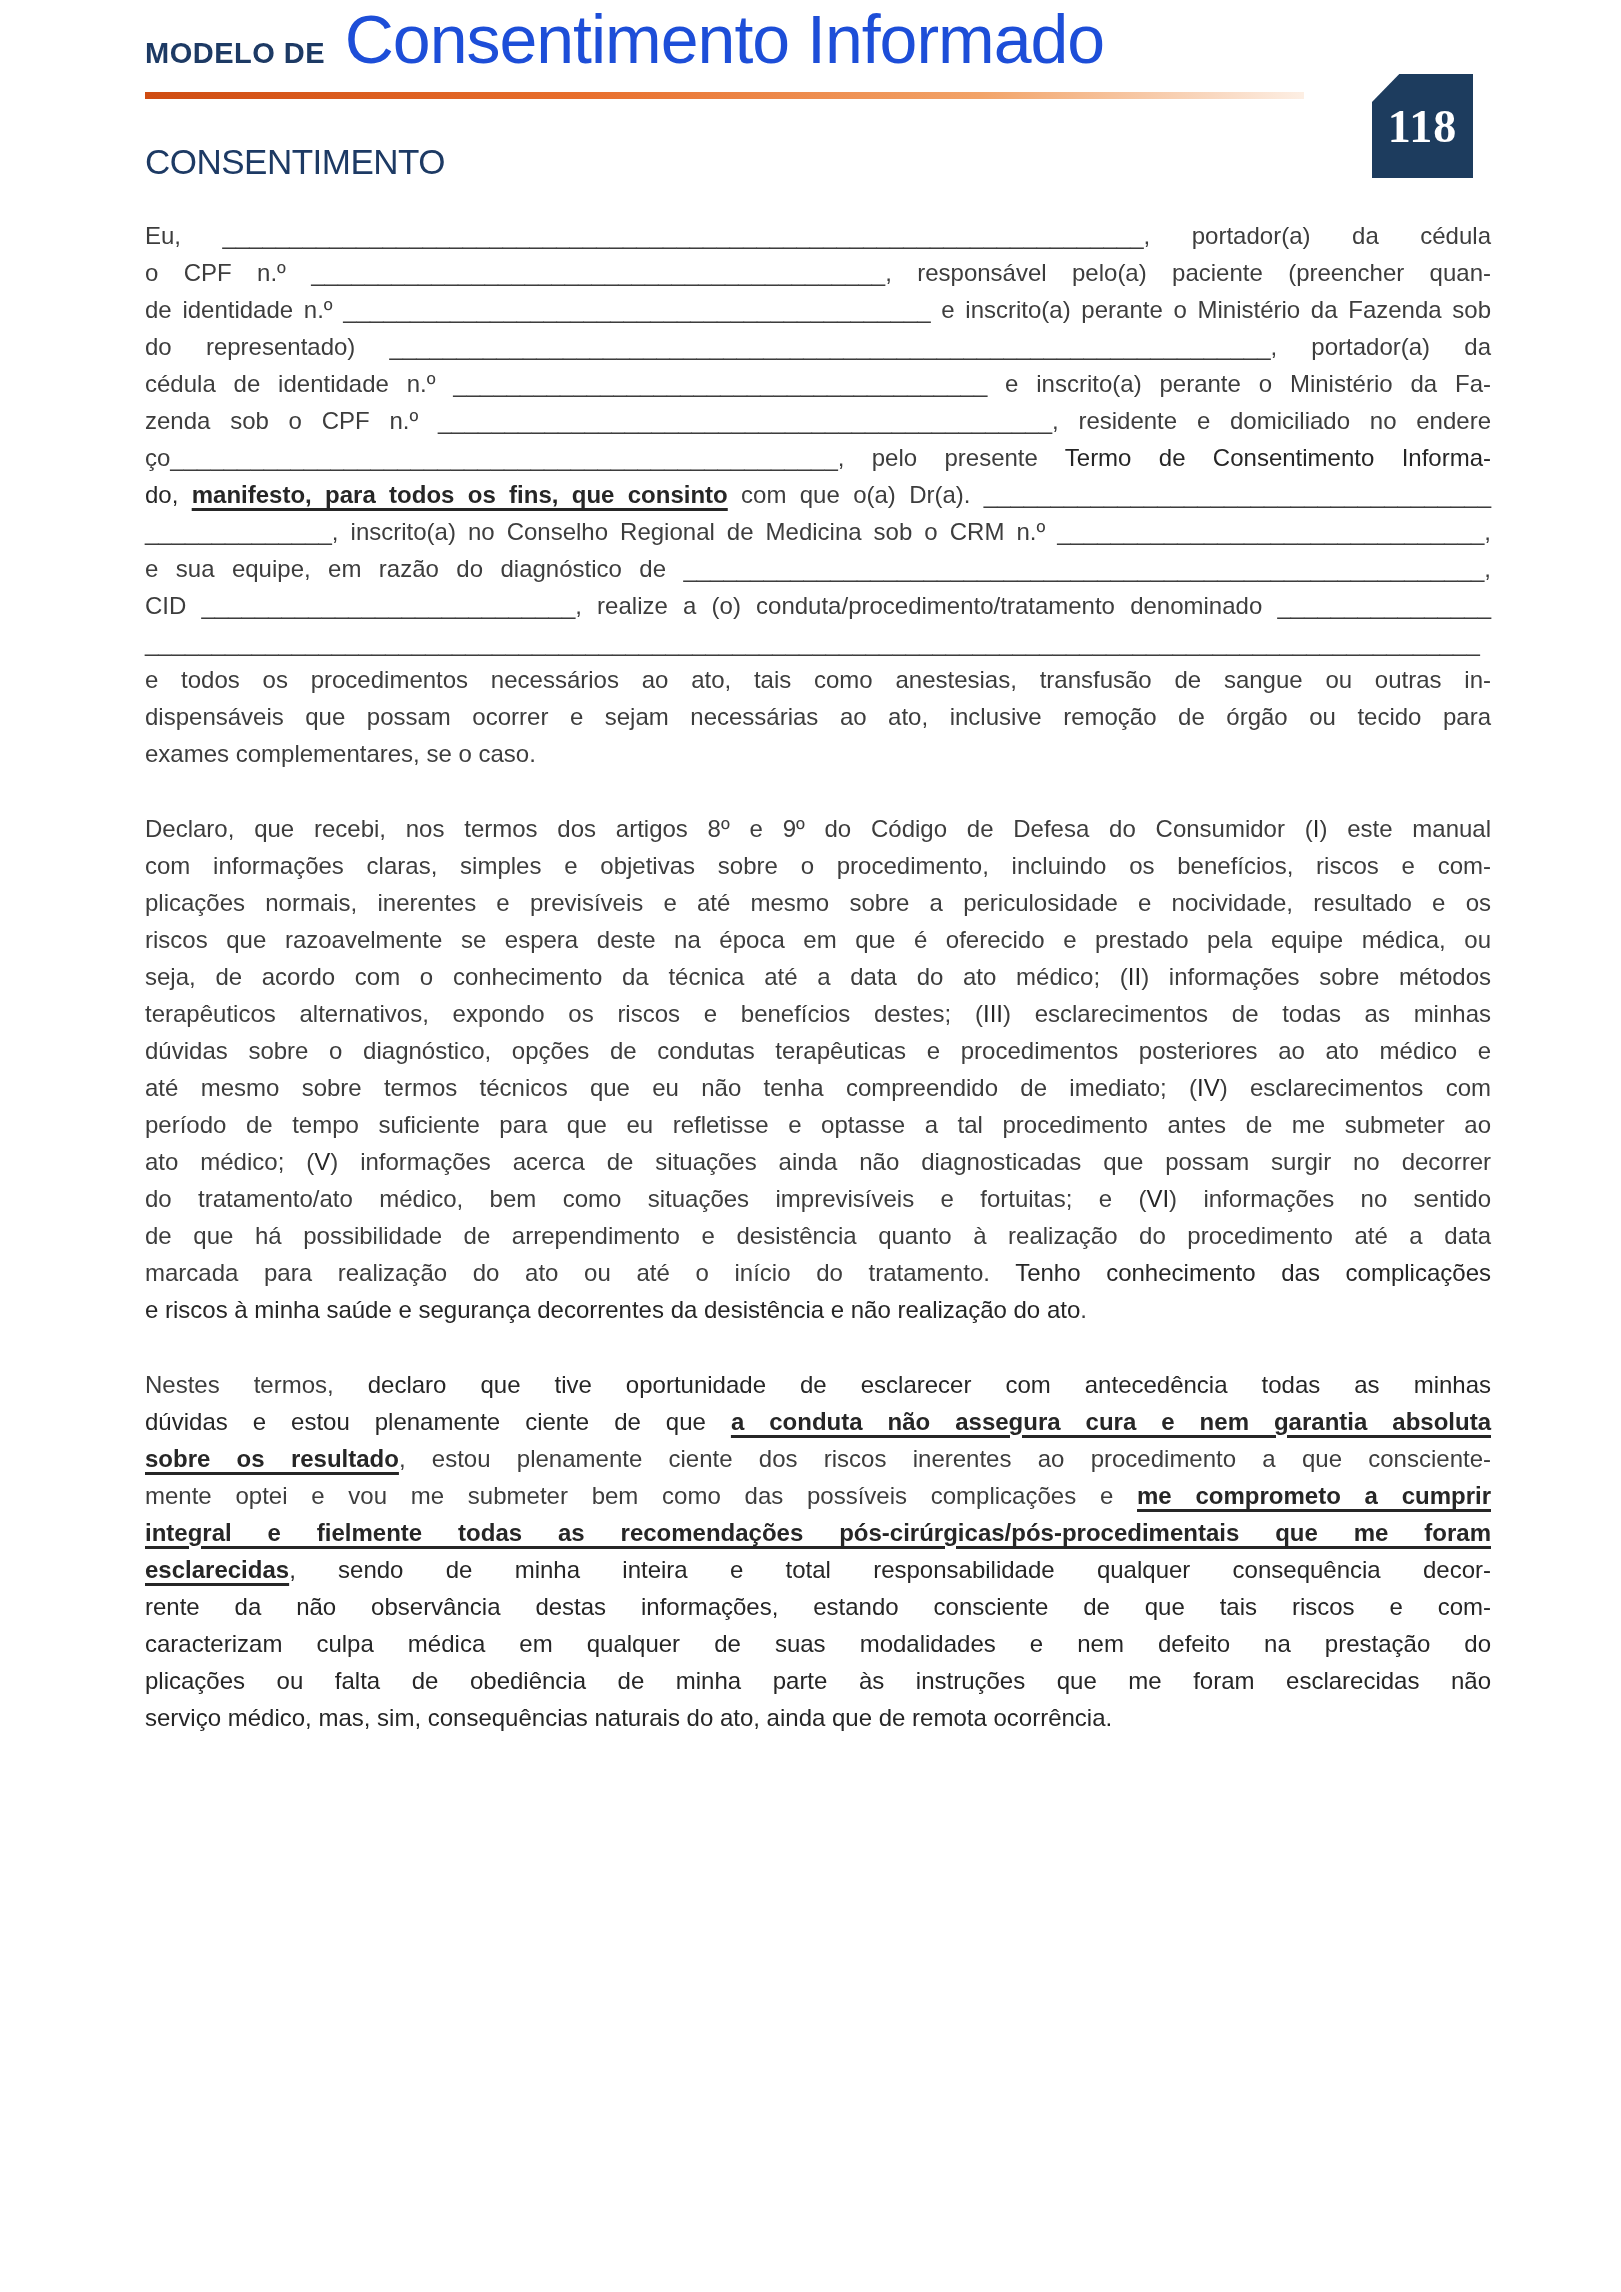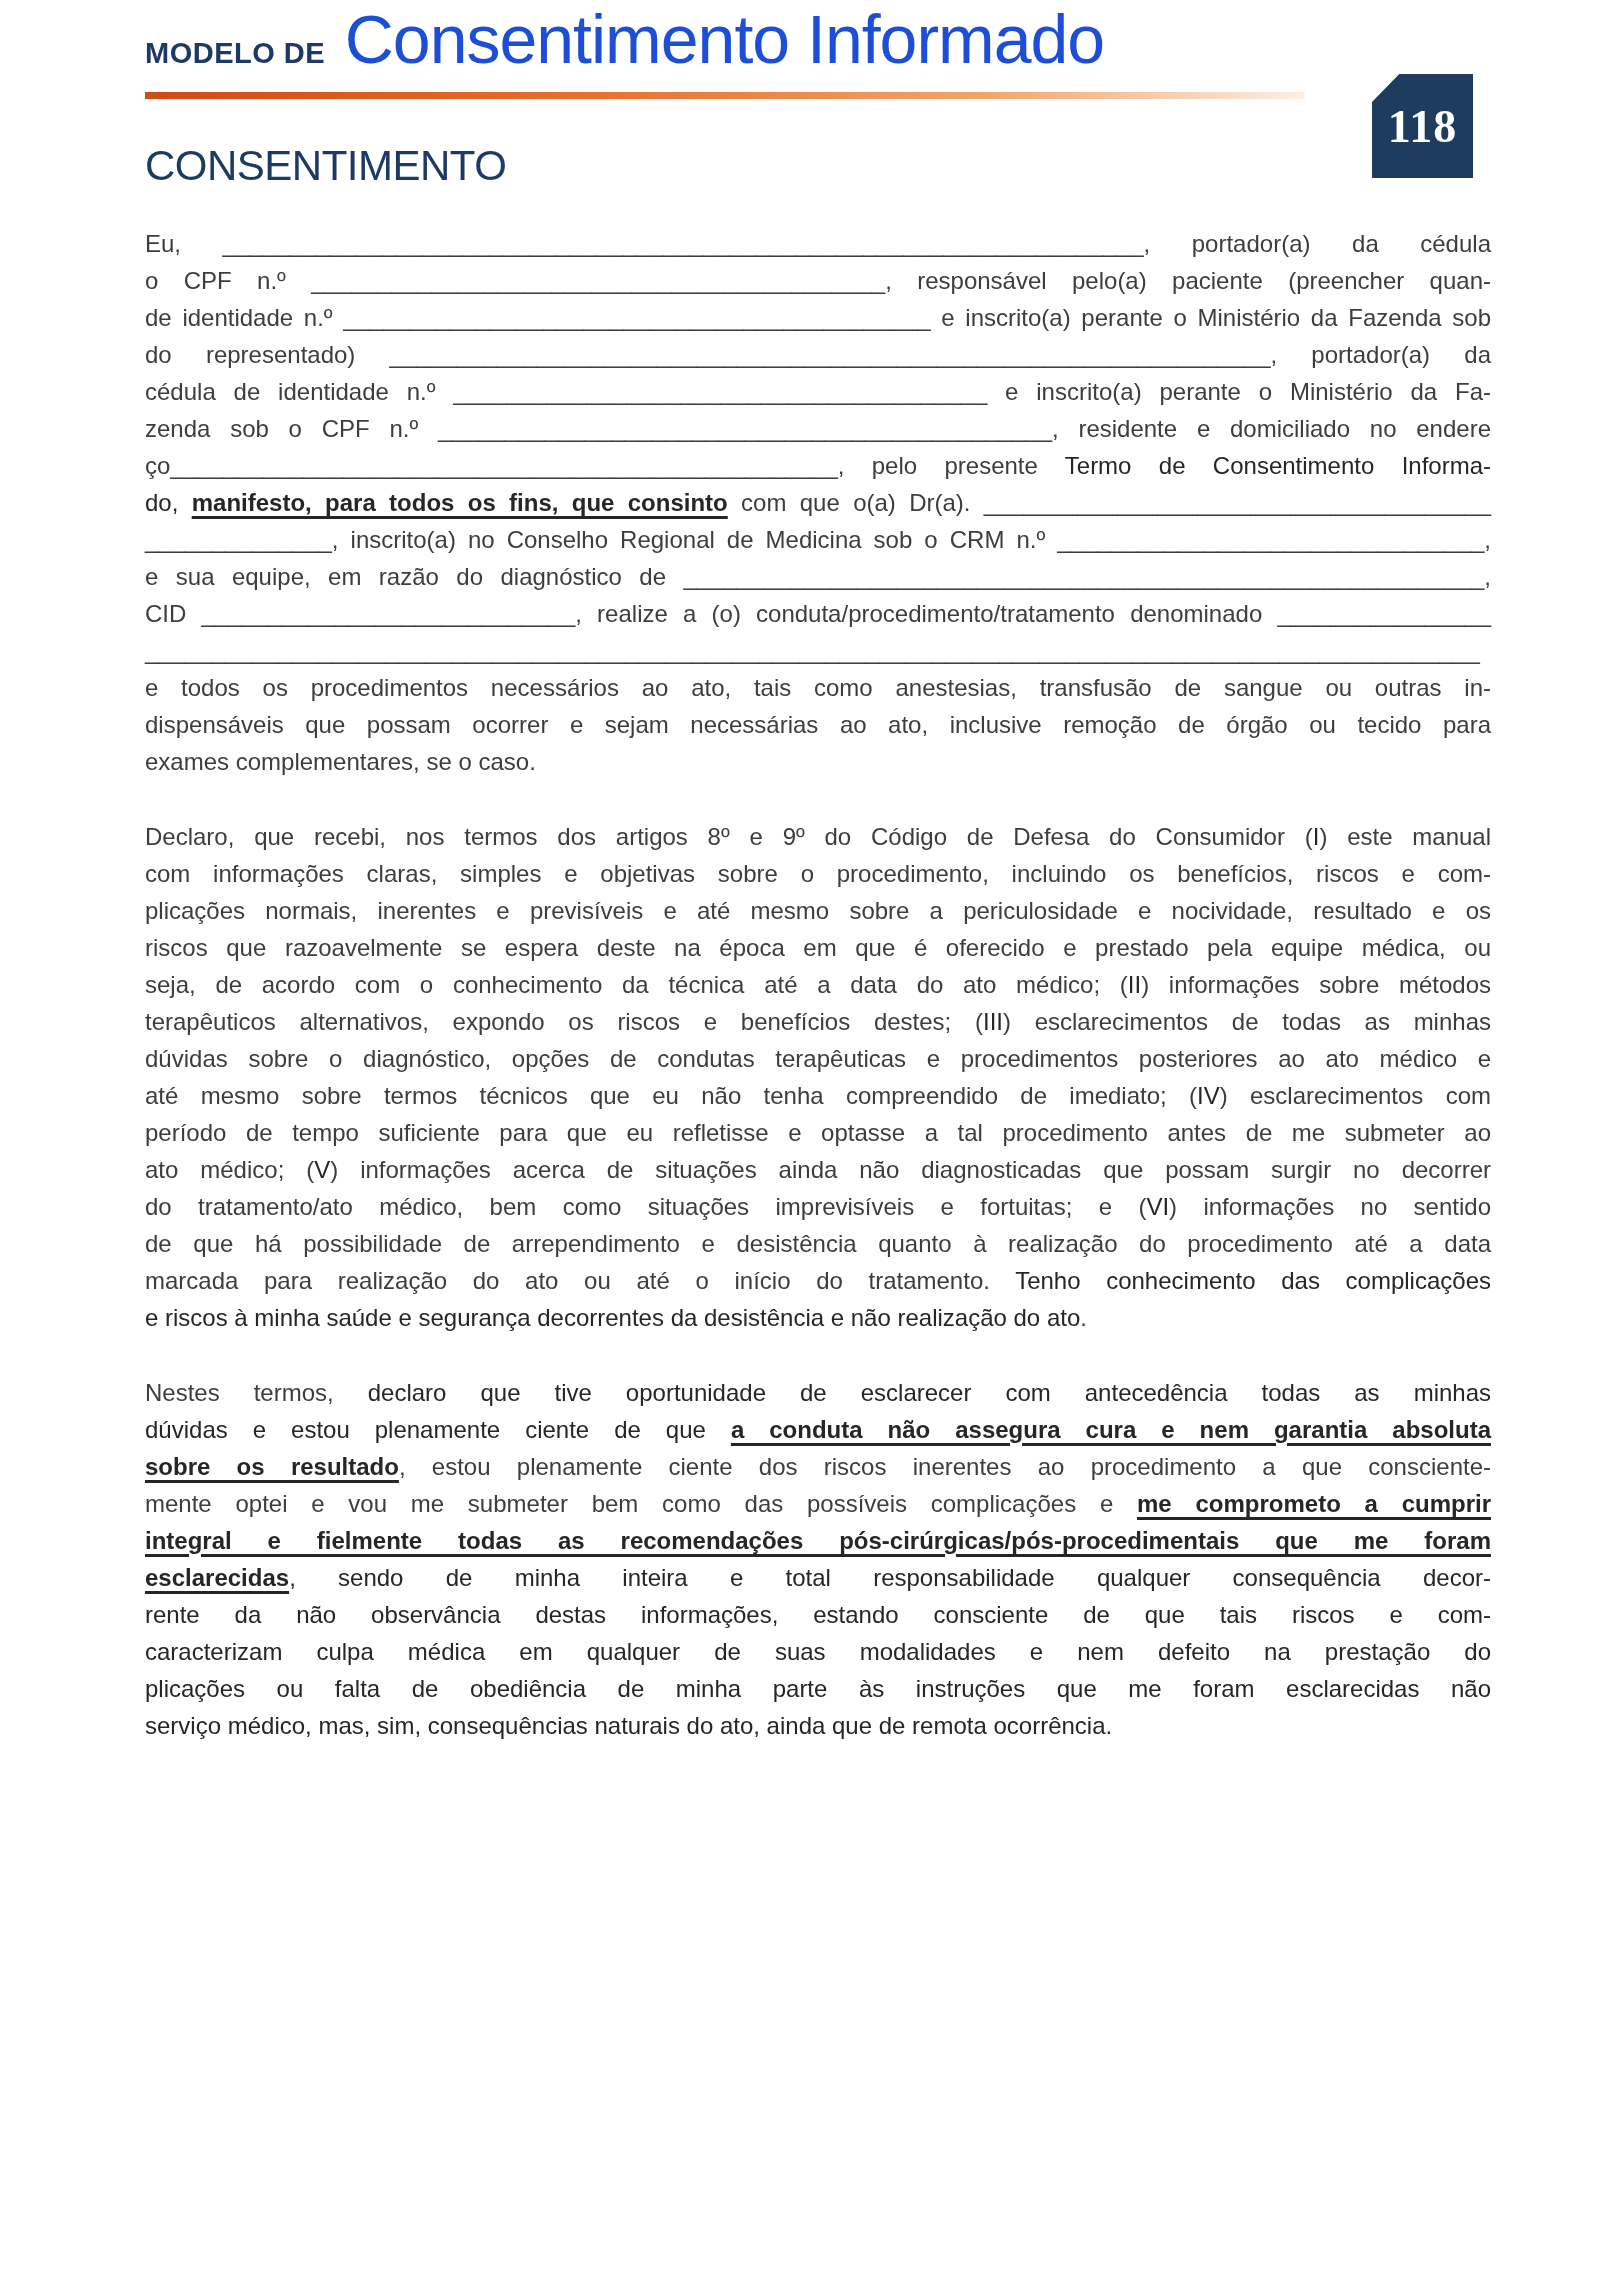--- a/index.html
+++ b/index.html
@@ -36,21 +36,21 @@
     display:flex;align-items:center;justify-content:center;
   }
   .page-badge span{
     font-family:"Liberation Serif","DejaVu Serif",serif;
     font-weight:bold;font-size:46px;color:#ffffff;letter-spacing:1px;
   }
   
   .content{padding:0 130px 0 145px;}
   .section-title{
     margin:43px 0 35px 0;
-    font-size:42px;font-weight:400;letter-spacing:-0.5px;
+    font-size:35px;font-weight:400;letter-spacing:-0.5px;
     color:#1d3a64;
   }
   .paragraph{
     font-size:24px;line-height:37px;
     margin:0 0 38px 0;
   }
   .tline{
     text-align:justify;
     text-align-last:justify;
     white-space:normal;

